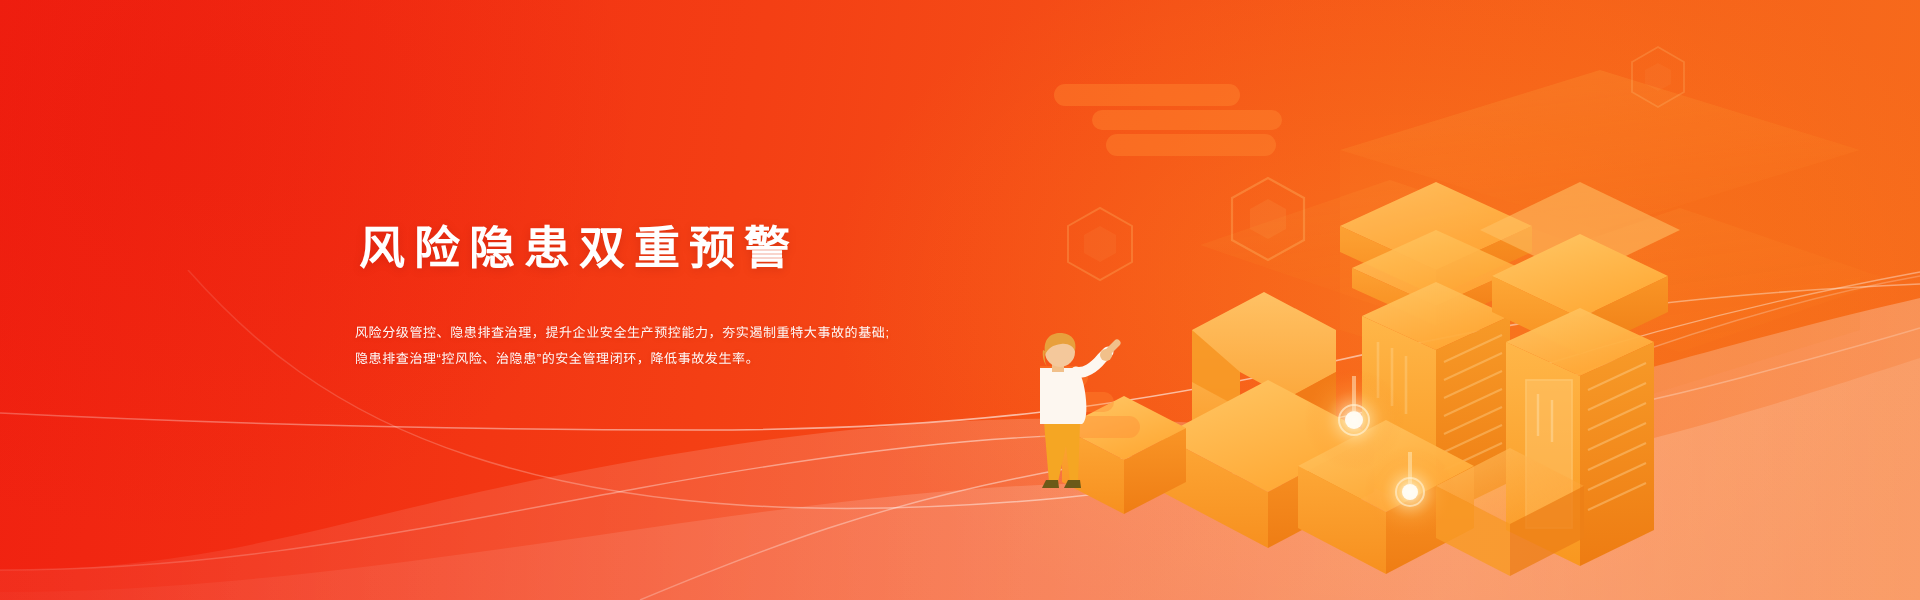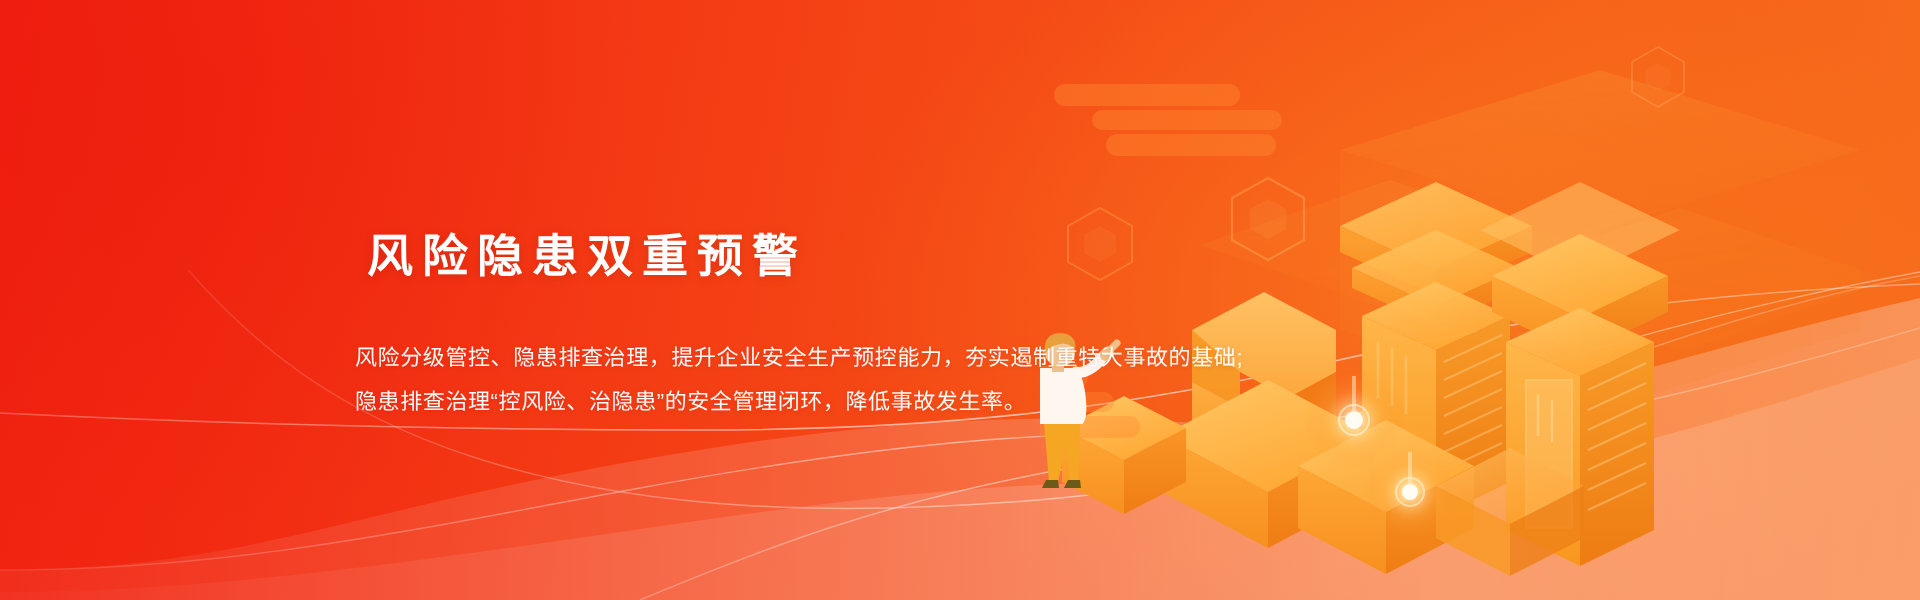--- a/index.html
+++ b/index.html
@@ -48,36 +48,36 @@
   }
 
   
   .copy {
     position: absolute;
     left: 355px;
     top: 215px;
     width: 900px;
   }
   .headline {
-    margin: 12px;
+    margin: 4px;
     font-size: 46px;
     line-height: 1.28;
     font-weight: 700;
     color: #ffffff;
     letter-spacing: 9px;
     text-shadow: 0 2px 10px rgba(120,10,0,0.18);
     white-space: nowrap;
   }
   .subcopy {
     margin: 0;
     padding-top: 38px;
   }
   .subline {
     display: block;
-    font-size: 22px;
+    font-size: 13px;
     line-height: 2.0;
     letter-spacing: 0.6px;
     color: rgba(255,255,255,0.96);
     white-space: nowrap;
     text-shadow: 0 1px 5px rgba(130,20,0,0.16);
   }
 </style>
 </head>
 <body>
 

